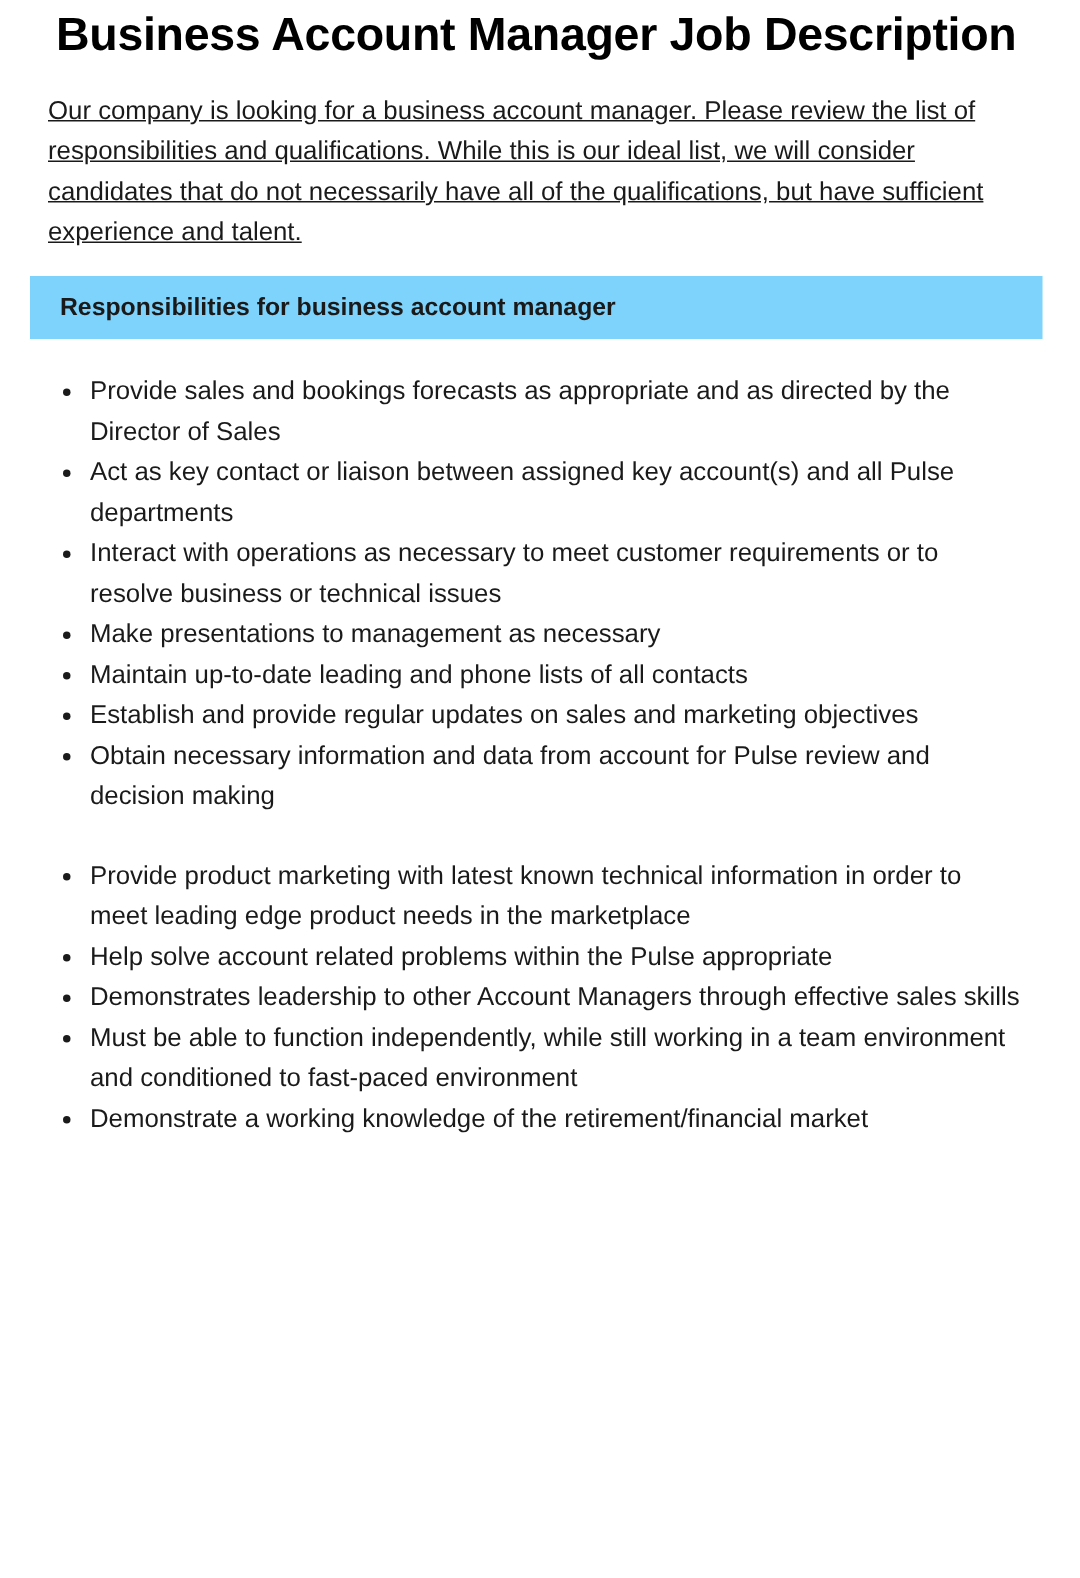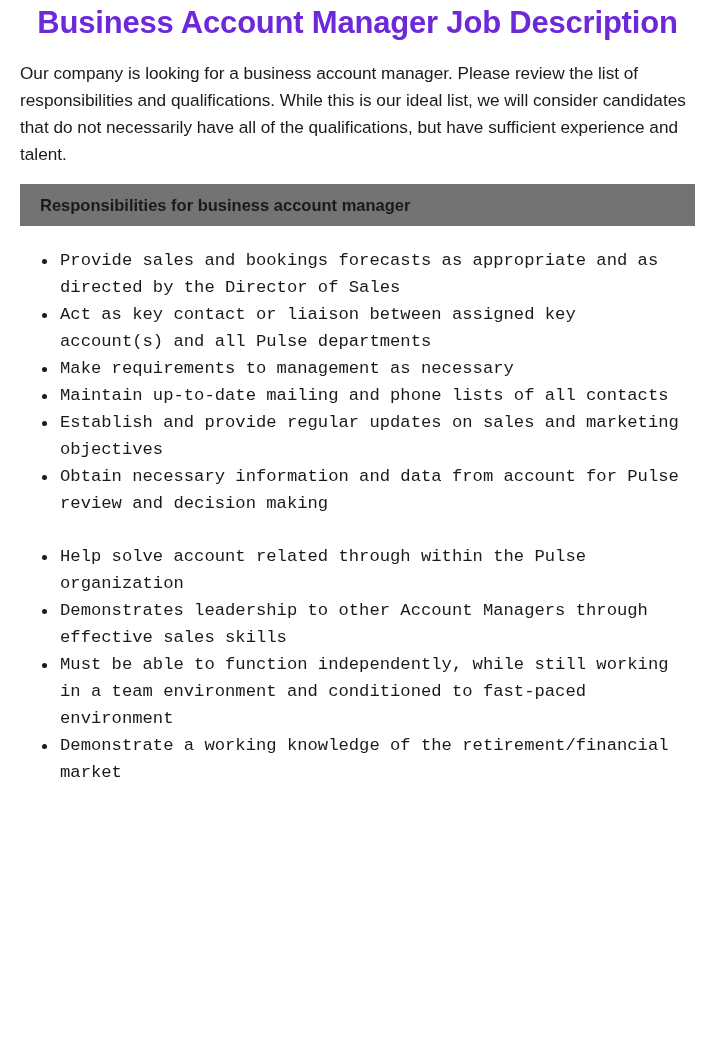--- a/index.html
+++ b/index.html
@@ -19,44 +19,44 @@
       position: relative;
     }
     h1.title {
       margin: 0;
       padding-top: 2px;
       text-align: center;
       font-size: 31px;
       font-weight: bold;
       line-height: 42px;
       letter-spacing: -0.2px;
-      color: #6d28d9;
+      color: #000000;
     }
     p.intro {
-      margin: 16px 0 0 0;
+      margin: 16px 0 0 12px;
       font-size: 17.2px;
       line-height: 27px;
       color: #1a1a1a;
+      text-decoration: underline;
     }
     .section-header {
       margin-top: 16px;
-      background: #737373;
+      background: #7dd3fc;
       height: 42px;
       display: flex;
       align-items: center;
       padding-left: 20px;
       font-size: 16.5px;
       font-weight: bold;
       color: #1a1a1a;
     }
     ul.items {
       list-style: none;
       margin: 21px 12px 0 0;
       padding: 0;
-      font-family: Liberation Mono, monospace;
     }
     ul.items li {
       position: relative;
       padding-left: 40px;
       font-size: 17.2px;
       line-height: 27px;
       color: #1a1a1a;
     }
     ul.items li::before {
       content: "";
@@ -76,27 +76,29 @@
 <body>
 
 <div class="page">
   <h1 class="title">Business Account Manager Job Description</h1>
   <p class="intro">Our company is looking for a business account manager. Please review the list of responsibilities and qualifications. While this is our ideal list, we will consider candidates that do not necessarily have all of the qualifications, but have sufficient experience and talent.</p>
 
   <div class="section-header">Responsibilities for business account manager</div>
   <ul class="items">
     <li>Provide sales and bookings forecasts as appropriate and as directed by the Director of Sales</li>
     <li>Act as key contact or liaison between assigned key account(s) and all Pulse departments</li>
-    <li>Make requirements to management as necessary</li>
-    <li>Maintain up-to-date mailing and phone lists of all contacts</li>
+    <li>Interact with operations as necessary to meet customer requirements or to resolve business or technical issues</li>
+    <li>Make presentations to management as necessary</li>
+    <li>Maintain up-to-date leading and phone lists of all contacts</li>
     <li>Establish and provide regular updates on sales and marketing objectives</li>
     <li>Obtain necessary information and data from account for Pulse review and decision making</li>
   </ul>
 
   <div class="section-gap"></div>
 
   <ul class="items">
-    <li>Help solve account related through within the Pulse organization</li>
+    <li>Provide product marketing with latest known technical information in order to meet leading edge product needs in the marketplace</li>
+    <li>Help solve account related problems within the Pulse appropriate</li>
     <li>Demonstrates leadership to other Account Managers through effective sales skills</li>
     <li>Must be able to function independently, while still working in a team environment and conditioned to fast-paced environment</li>
     <li>Demonstrate a working knowledge of the retirement/financial market</li>
   </ul>
 </div>
 
 </body></html>

